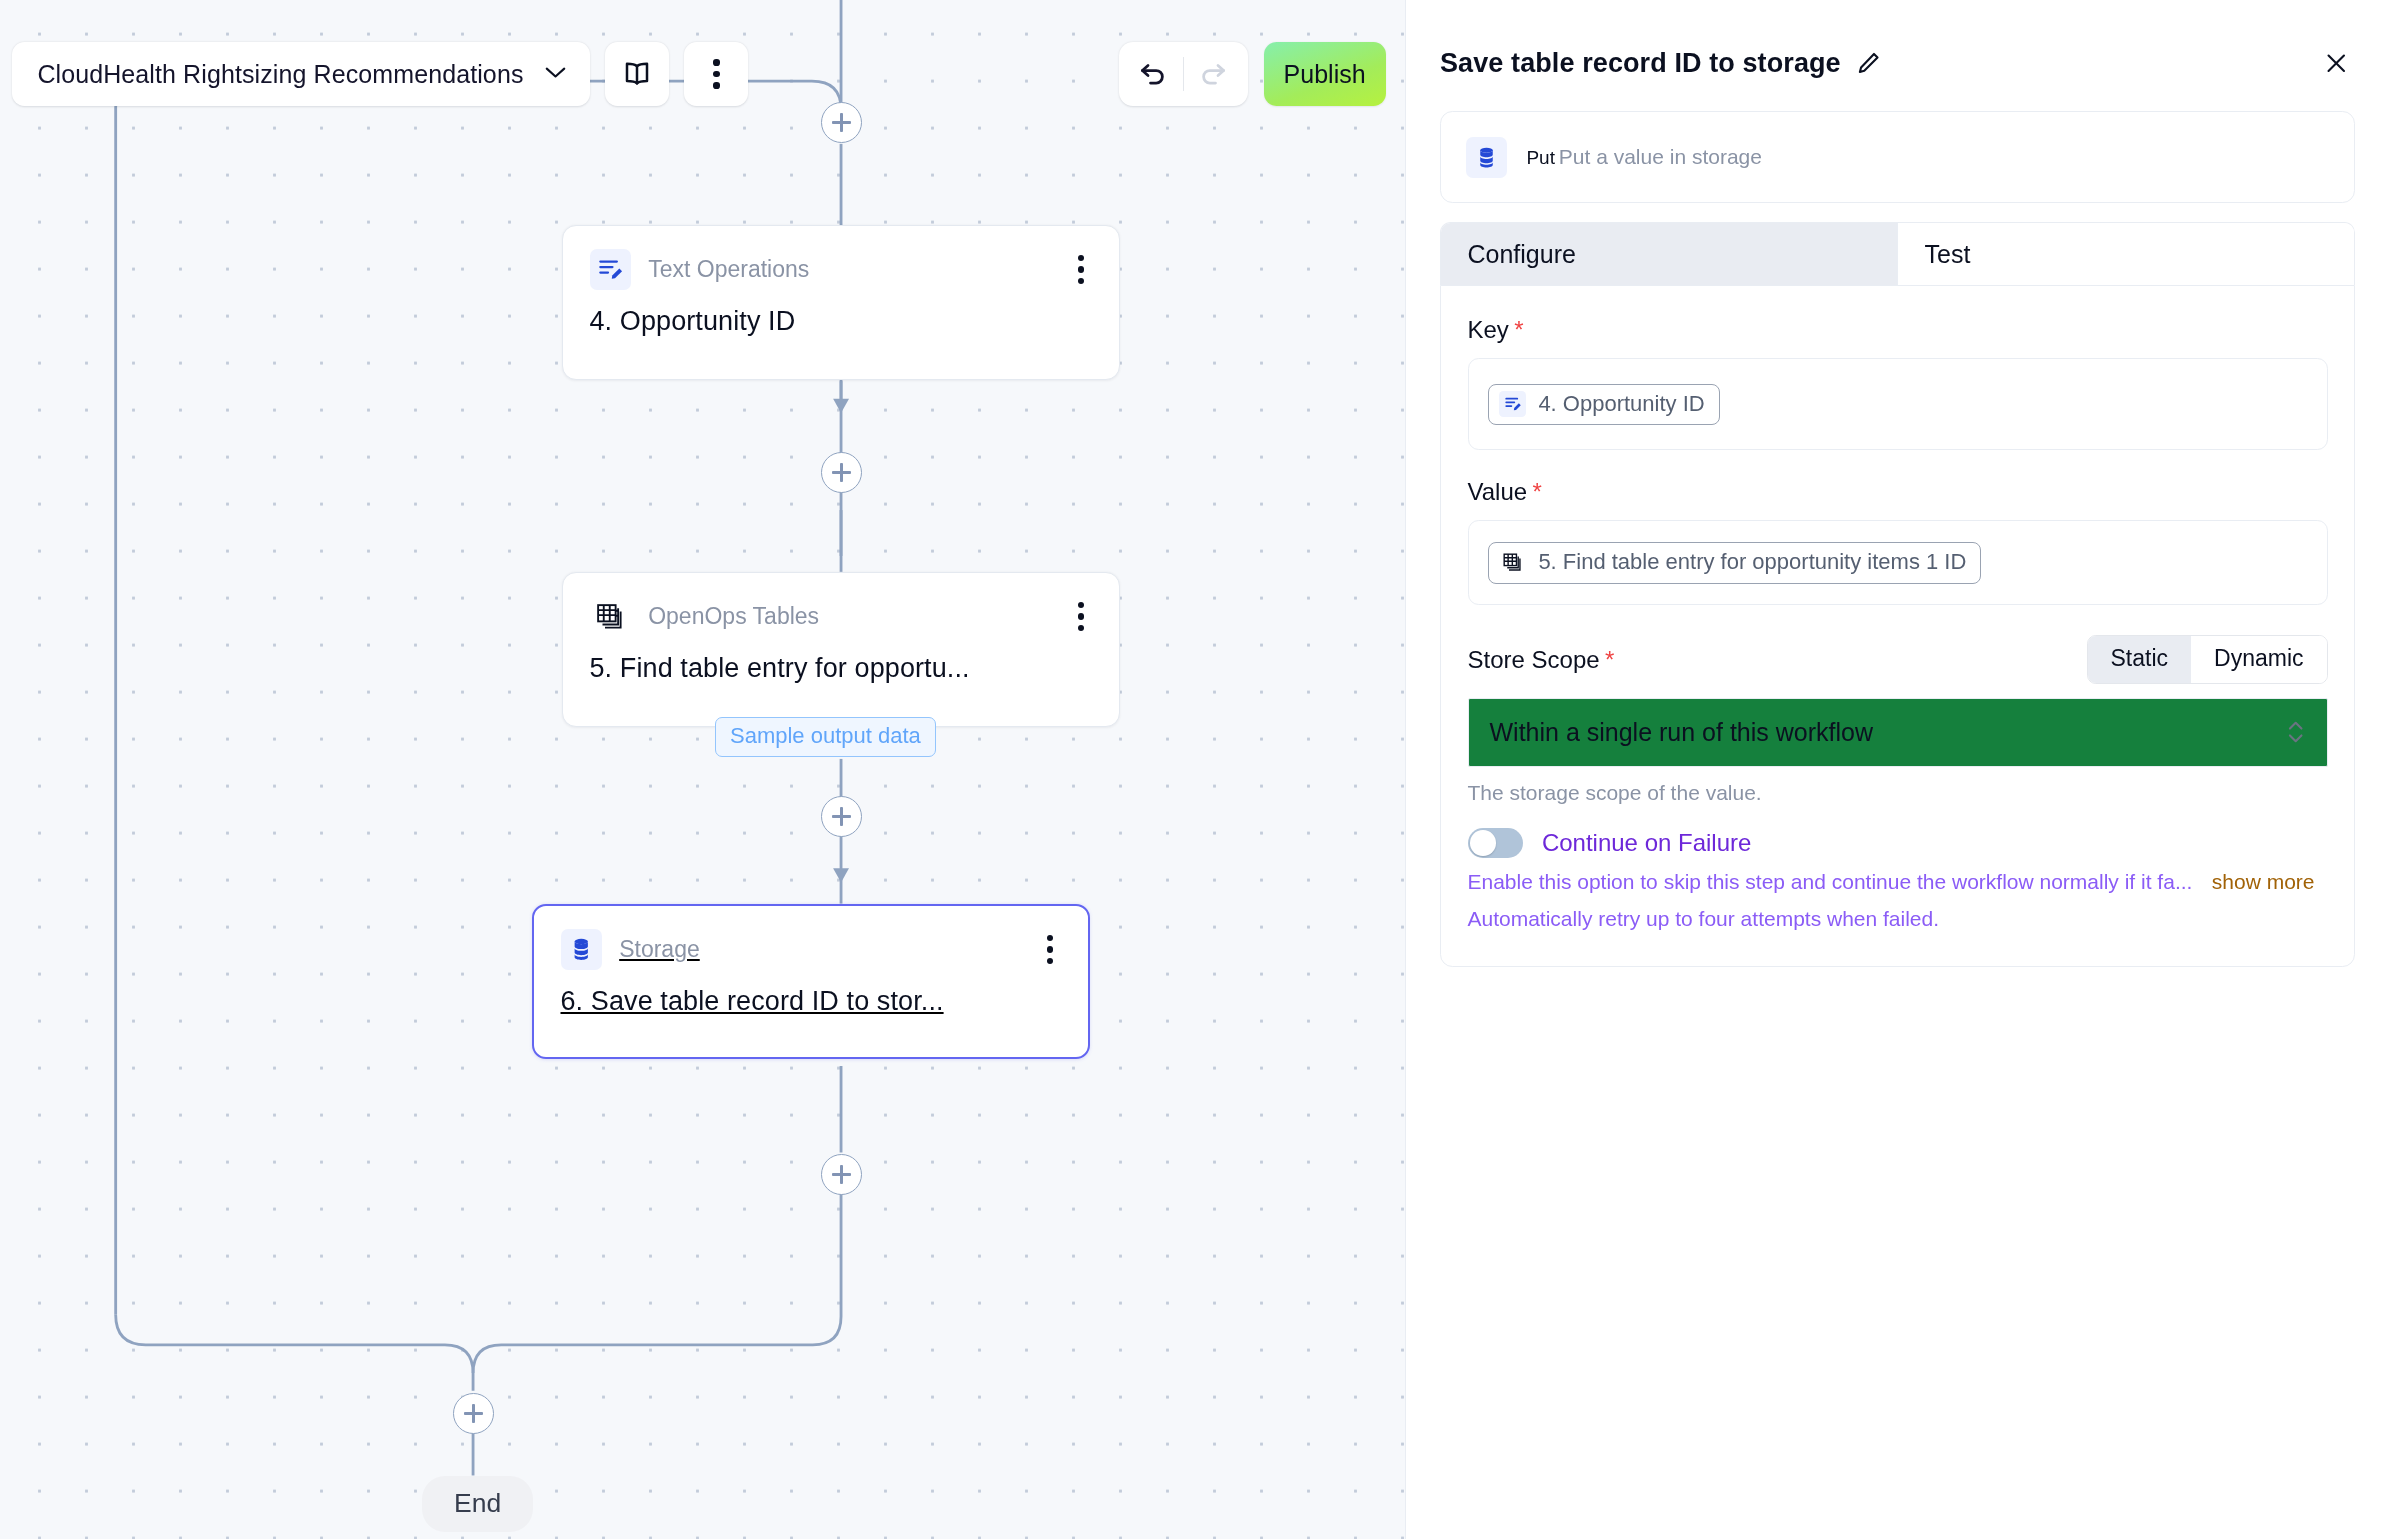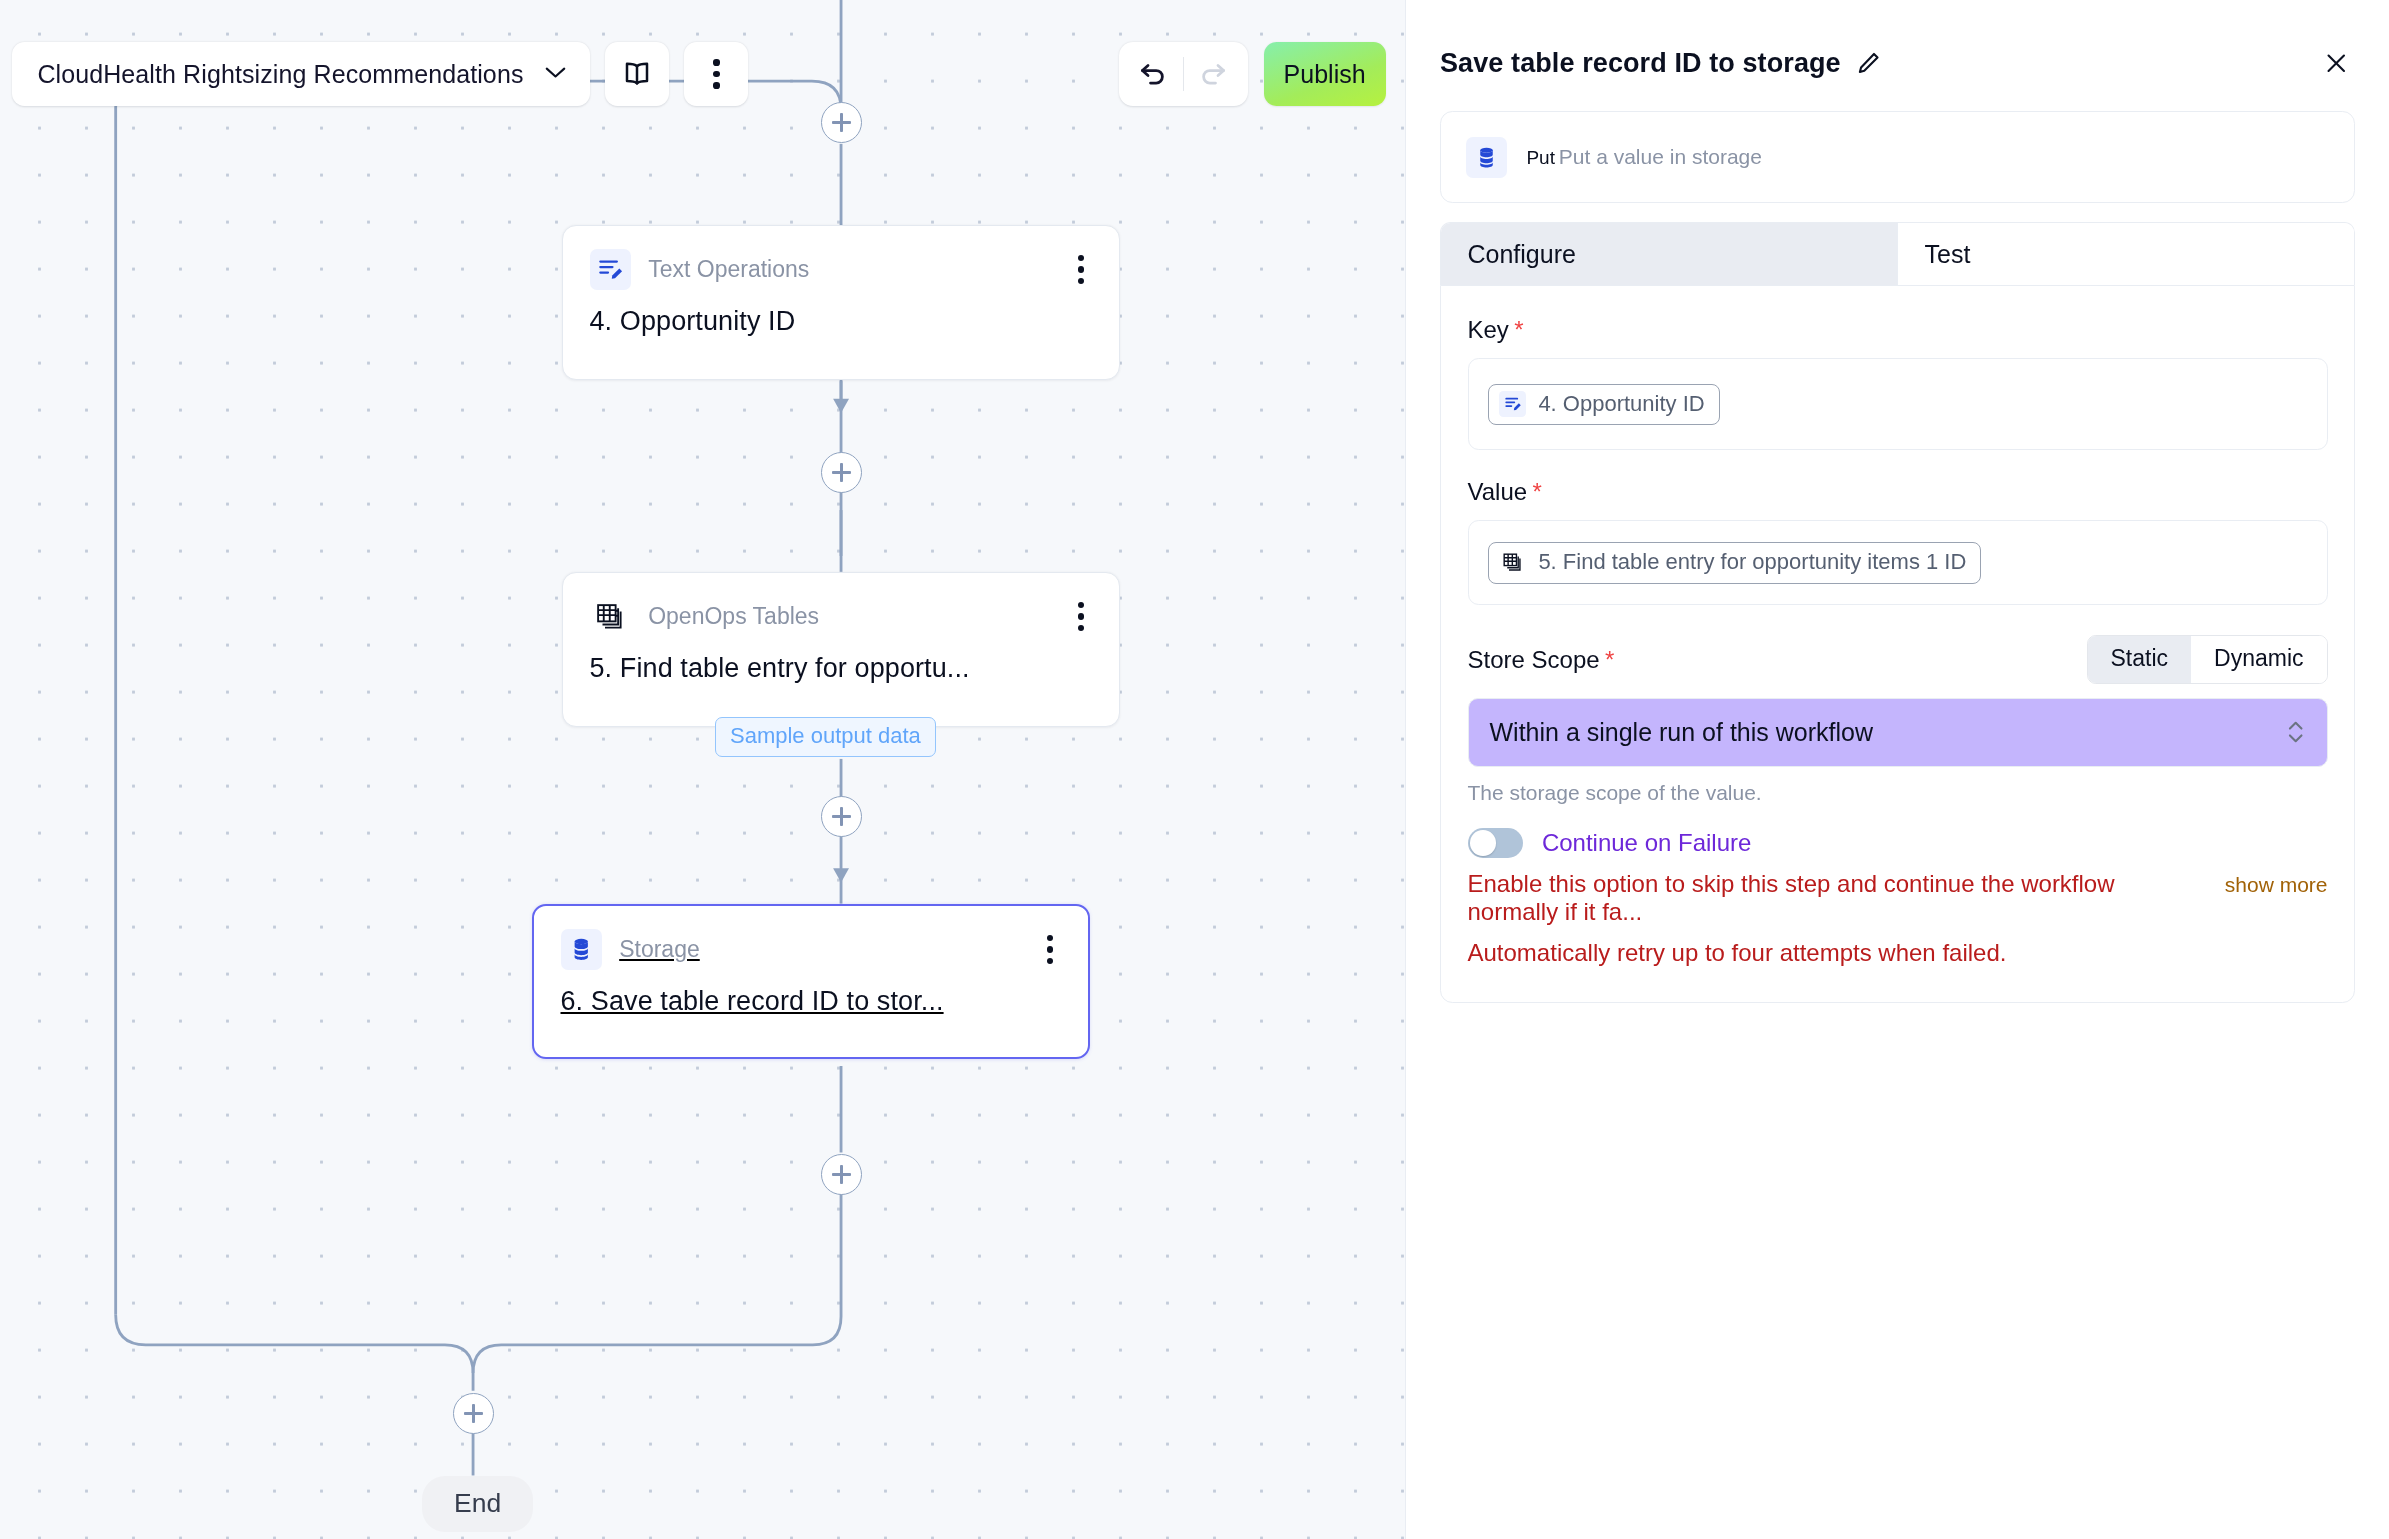--- a/index.html
+++ b/index.html
@@ -156,37 +156,37 @@
                align-items: center; justify-content: center; flex: 0 0 auto; }
   .chip-icon.tinted { background: #eef2fe; }
 
   .scope-row { margin-top: 30px; display: flex; align-items: center; }
   .segmented { margin-left: auto; display: flex; border: 1.3px solid #e4e7ec;
                border-radius: 8.8px; overflow: hidden; background: #fff; }
   .seg { padding: 8.8px 23px 10.6px 23px; font-size: 23px; color: #0b1020; cursor: pointer; background: #fff; }
   .seg.active { background: #e9ecf2; }
 
   .select-box {
-    margin-top: 14px; border: 1.3px solid #e9edf3; border-radius: 10px; height: 69px;
+    margin-top: 14px; border: 1.3px solid #e9edf3; border-radius: 2px; height: 69px;
     display: flex; align-items: center; padding: 0 21px; font-size: 25px; color: #0b1020;
-    cursor: pointer; background: #c4b5fd;
+    cursor: pointer; background: #15803d;
   }
   .select-caret { margin-left: auto; display: flex; align-items: center; }
 
   .hint { margin-top: 14px; font-size: 21px; color: #8a93a5; }
 
   .toggle-row { margin-top: 23px; display: flex; align-items: center; }
   .switch { width: 55px; height: 30px; border-radius: 15px; background: #b0c4d9;
             position: relative; flex: 0 0 auto; cursor: pointer; }
   .switch .knob { position: absolute; top: 2.2px; left: 2.6px; width: 25.6px; height: 25.6px;
                   border-radius: 50%; background: #fff; box-shadow: 0 0.9px 1.8px rgba(16,24,40,.2); }
   .toggle-label { margin-left: 19.4px; font-size: 24px; color: #6d28d9; }
 
   .desc-row { margin-top: 12.4px; display: flex; align-items: baseline; }
-  .desc-text { font-size: 24px; color: #b91c1c; }
+  .desc-text { font-size: 21px; color: #8b5cf6; }
   .show-more { margin-left: 19.4px; font-size: 21px; color: #a16207; cursor: pointer; white-space: nowrap; }
 </style>
 </head>
 <body>
 
 <div class="app">
 
   <div class="canvas">
 
     <svg class="edges" viewBox="0 0 1592 1744">

